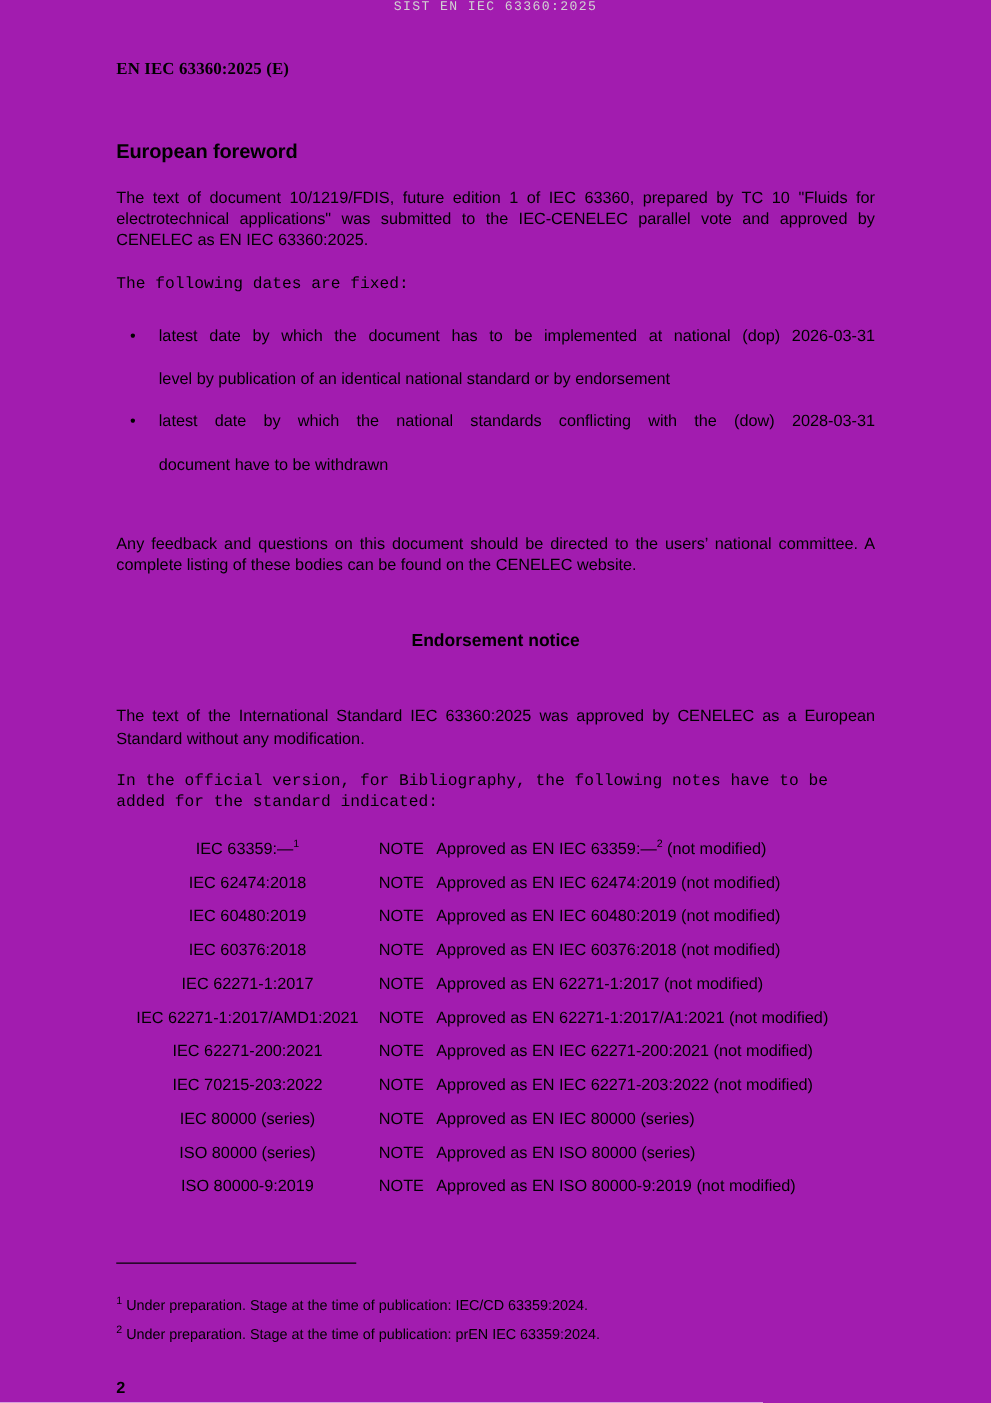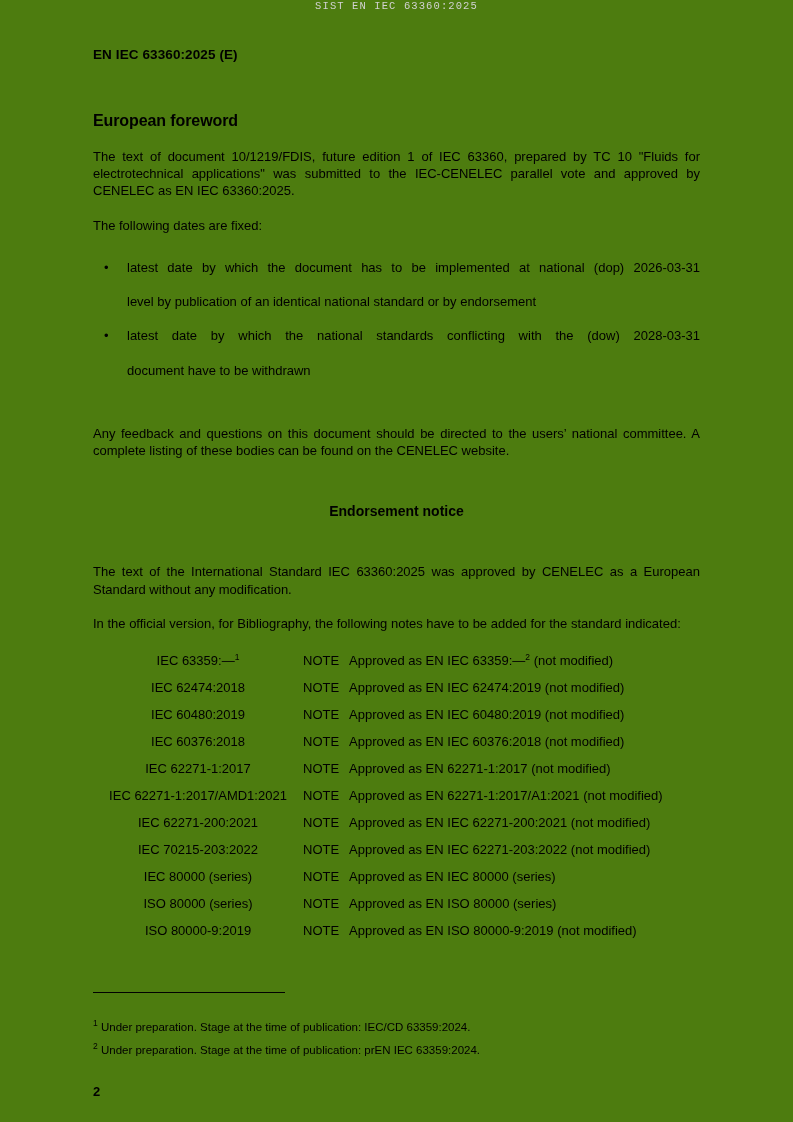--- a/index.html
+++ b/index.html
@@ -8,21 +8,21 @@
     background: #ffffff;
   }
   body {
     font-family: "Liberation Sans", sans-serif;
     color: #000000;
   }
   .page {
     position: relative;
     width: 793px;
     height: 1122px;
-    background: #4d7c0f;
+    background: #a21caf;
     overflow: hidden;
   }
 
   
   .running-header {
     position: absolute;
     top: 0px;
     left: 0;
     width: 793px;
     text-align: center;
@@ -39,20 +39,21 @@
     left: 93px;
     top: 0;
     width: 607px;
   }
 
   .doc-id {
     margin-top: 47px;
     font-size: 13.5px;
     font-weight: bold;
     letter-spacing: 0.1px;
+    font-family: Liberation Serif, serif;
   }
 
   h1.section-title {
     margin: 0;
     padding-top: 50px;
     font-size: 16px;
     font-weight: bold;
     letter-spacing: -0.1px;
   }
 
@@ -66,20 +67,21 @@
 
   p.para {
     margin: 0;
     font-size: 13px;
     line-height: 17.2px;
     text-align: justify;
     text-justify: inter-word;
   }
   p.para.left {
     text-align: left;
+    font-family: Liberation Mono, monospace;
   }
 
   .spacer-para { height: 17px; }
 
   
   ul.date-list {
     margin: 0;
     padding: 0;
     list-style: none;
   }

